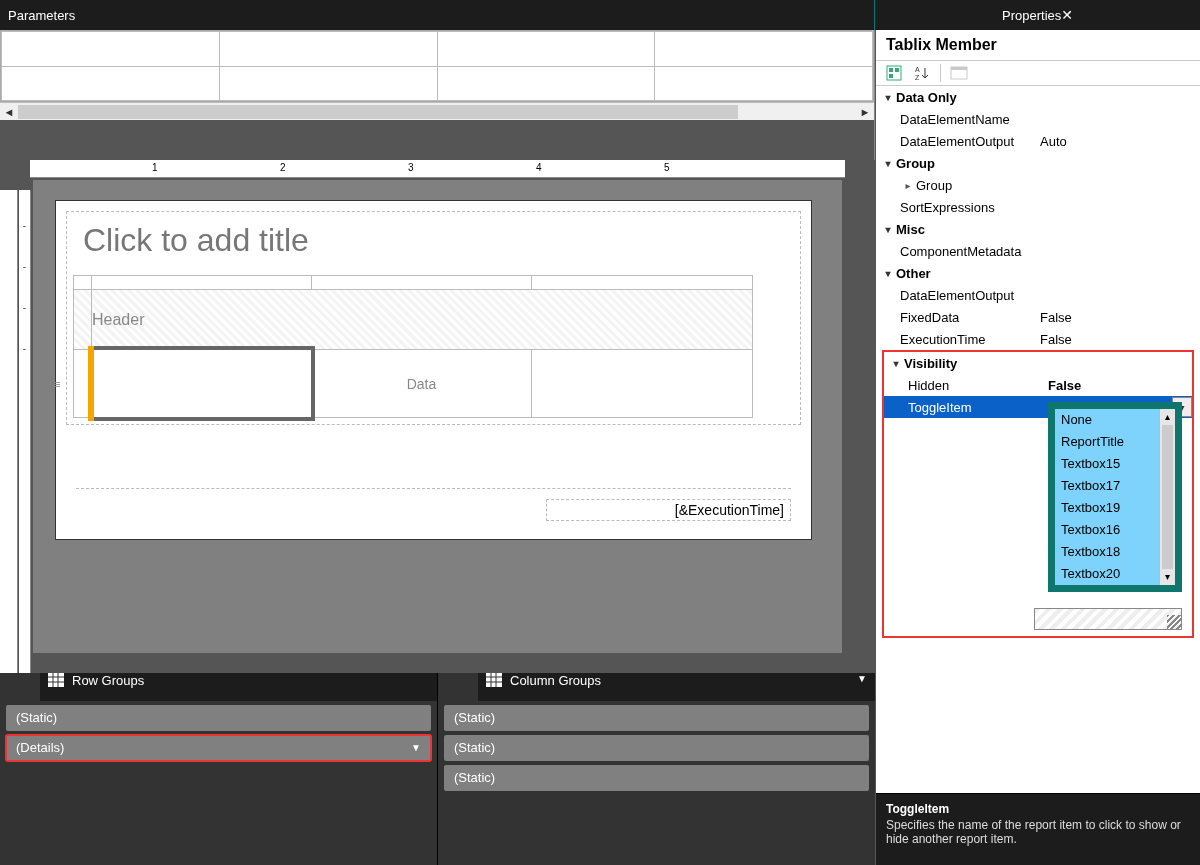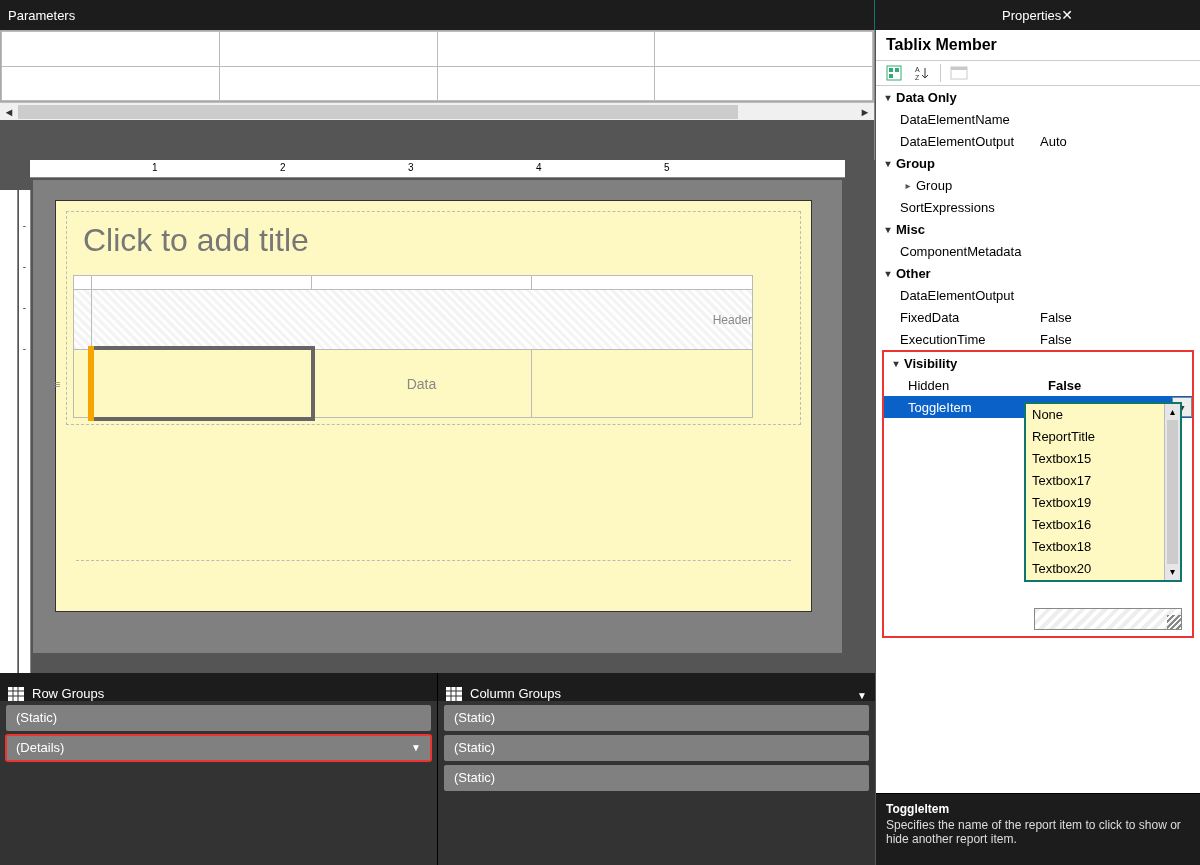--- a/index.html
+++ b/index.html
@@ -27,41 +27,41 @@
 
   
   .design-area { width: 875px; height: 513px; background: #555; position: relative; overflow: hidden; }
   .h-ruler { position: absolute; top: 0; left: 30px; right: 30px; height: 18px; background: #fff; border-bottom: 1px solid #888; font-size: 10px; }
   .h-ruler .num { position: absolute; top: 2px; font-size: 10px; }
   .v-ruler-outer { position: absolute; top: 30px; left: 0; width: 18px; bottom: 0; background: #fff; border-right: 1px solid #888; }
   .v-ruler-inner { position: absolute; top: 30px; left: 19px; width: 12px; bottom: 0; background: #fff; border-right: 1px solid #888; }
   .v-ruler-inner .dash { color:#444; font-size:10px; text-align:center; }
 
   .canvas-wrap { position: absolute; top: 20px; left: 33px; right: 33px; bottom: 20px; background: #808080; padding: 20px 22px; }
-  .page { background: #fef9c3; width: 757px; height: 412px; position: relative; border: 1px solid #333; }
+  .page { background: #ffffff; width: 757px; height: 340px; position: relative; border: 1px solid #333; }
   .page-pad { position: absolute; inset: 10px; }
   .dotted-box { border: 1px dashed #bbb; }
   .title-ph { font-size: 32px; font-weight: 300; color: #777; padding: 4px 10px; }
   .tablix { margin-top: 12px; border-collapse: collapse; width: 680px; }
   .tablix th, .tablix td { border: 1px solid #bbb; height: 30px; }
   .tablix .topcap th { height: 14px; background: #fff; }
-  .tablix .hdr td { height: 60px; background: repeating-linear-gradient(45deg,#f3f3f3 0 3px,#fff 3px 6px); text-align: right; color: #888; font-size: 12px; }
+  .tablix .hdr td { height: 60px; background: repeating-linear-gradient(45deg,#f3f3f3 0 3px,#fff 3px 6px); text-align: left; color: #888; font-size: 16px; }
   .tablix .datarow td { height: 68px; text-align: center; color: #888; font-size: 14px; }
   .sel-cell { position: relative; }
   .sel-frame { position: absolute; inset: -4px; border: 4px solid #666; }
   .sel-bar { position: absolute; top: -4px; bottom: -4px; left: -4px; width: 6px; background: #f6a500; }
   .row-handle { position: absolute; left: -20px; top: 50%; transform: translateY(-50%); color:#888; font-size:11px; }
   .footer-field { position: absolute; right: 10px; bottom: 8px; border: 1px dashed #bbb; padding: 2px 6px; font-size: 14px; width: 245px; text-align: right; }
   .footer-sep { position: absolute; left: 10px; right: 10px; bottom: 40px; border-top: 1px dashed #bbb; }
 
   
   .groups-bar { width: 875px; height: 192px; background: #333; display: flex; }
   .group-col { flex: 1; display: flex; flex-direction: column; }
   .group-col + .group-col { border-left: 1px solid #000; }
-  .group-title { background: #1c1c1c; color: #fff; font-size: 13px; height: 28px; display: flex; align-items: flex-end; gap: 8px; padding: 0 8px; }
+  .group-title { background: #1c1c1c; color: #fff; font-size: 13px; height: 28px; display: flex; align-items: flex-start; gap: 8px; padding: 0 8px; margin-left: 40px; }
   .group-title .sp { flex: 1; }
   .dropdown-caret { font-size: 10px; color: #fff; }
   .table-icon svg { display: block; }
   .group-body { flex: 1; background: #333; padding: 4px 6px; overflow: hidden; }
   .group-item { background: #808080; color: #fff; font-size: 13px; height: 26px; line-height: 26px; padding: 0 10px; margin-bottom: 4px; border-radius: 2px; display:flex; align-items:flex-start; justify-content:space-between; }
   .group-item .caret { font-size: 10px; }
   .selected-red { outline: 2px solid #e33; outline-offset: -1px; gap: 20px; }
 
   
   .prop-panel { position: absolute; top: 30px; left: 875px; right: 0; bottom: 0; border-left: 1px solid #555; background: #fff; display: flex; flex-direction: column; }
@@ -77,21 +77,21 @@
   .row { display:flex; align-items:center; height: 22px; }
   .row.subl { padding-left: 24px; }
   .row.subl2 { padding-left: 24px; }
   .row .chev2 { width: 16px; text-align:center; font-size:10px; color:#555; }
   .row .lbl { width: 140px; overflow: hidden; white-space: nowrap; }
   .row .val { flex:1; overflow: hidden; white-space: nowrap; }
   .row.sel { background: #0a62c9; color: #fff; }
   .row.sel .lbl { color:#fff; }
 
   .vis-box { margin: 0 6px; border: 2px solid #e33; padding-bottom: 6px; position: relative; }
-  .dd-pop { position: absolute; left: 140px; right: 10px; top: 50px; background:#fef9c3; border:2px solid #0f766e; font-size: 13px; }
+  .dd-pop { position: absolute; left: 164px; right: 10px; top: 50px; background:#7dd3fc; border:7px solid #0f766e; font-size: 13px; }
   .dd-pop .itm { height: 22px; line-height: 22px; padding: 0 6px; }
   .dd-pop .scroll { position:absolute; right:0; top:0; bottom:0; width:16px; background:#e6e6e6; border-left:1px solid #bbb; }
   .dd-pop .scroll .up, .dd-pop .scroll .dn { height:16px; text-align:center; font-size:10px; line-height:16px; }
   .dd-pop .scroll .track { position:absolute; top:16px; bottom:16px; left:2px; right:2px; background:#ccc; }
   .dd-empty { height: 22px; border:1px solid #888; margin: 4px 10px 0 150px; background: repeating-linear-gradient(135deg,#eee 0 4px,#fff 4px 8px); position: relative; }
   .dd-empty .grip { position:absolute; right:0; bottom:0; width:14px; height:14px; background: repeating-linear-gradient(135deg,#888 0 2px,transparent 2px 4px); }
 
   .prop-desc { background:#1c1c1c; color:#ddd; font-size:12px; padding: 8px 10px; height: 72px; border-top: 1px solid #000; }
   .prop-desc .nm { color:#fff; font-weight:700; display:block; margin-bottom:2px; }
 </style>
@@ -176,20 +176,21 @@
                 <div class="sel-frame"></div>
                     <div class="sel-bar"></div>
               </td>
               <td>Data</td>
               <td></td>
             </tr>
           </tbody>
             </table>
         </div>
         <div class="footer-sep"></div>
+        <div class="footer-field">[&amp;ExecutionTime]</div>
       </div>
     </div>
   </div>
 </div>
 
 <div class="groups-bar">
   <div class="group-col">
     <div class="group-title">
       <span class="table-icon">
         <svg width="16" height="14">

